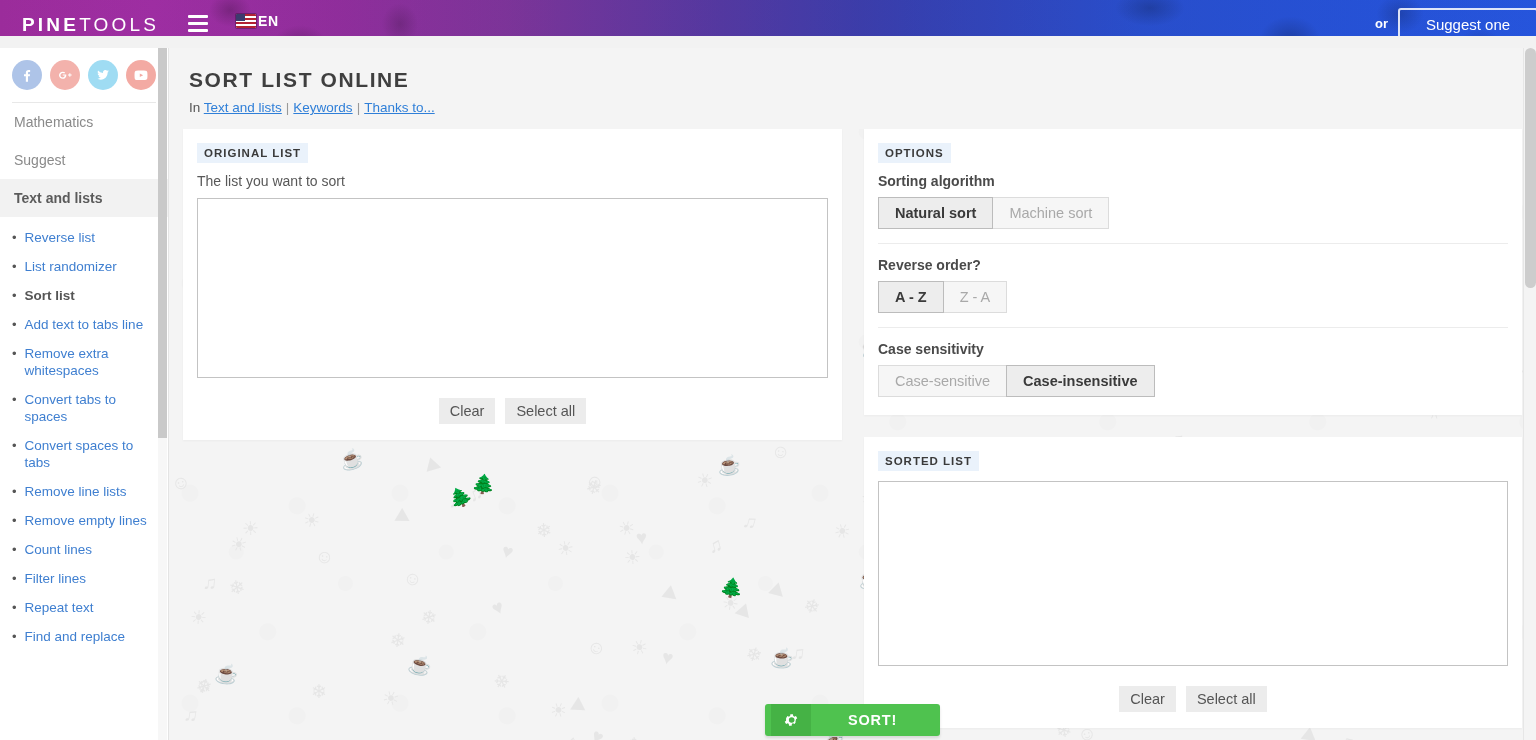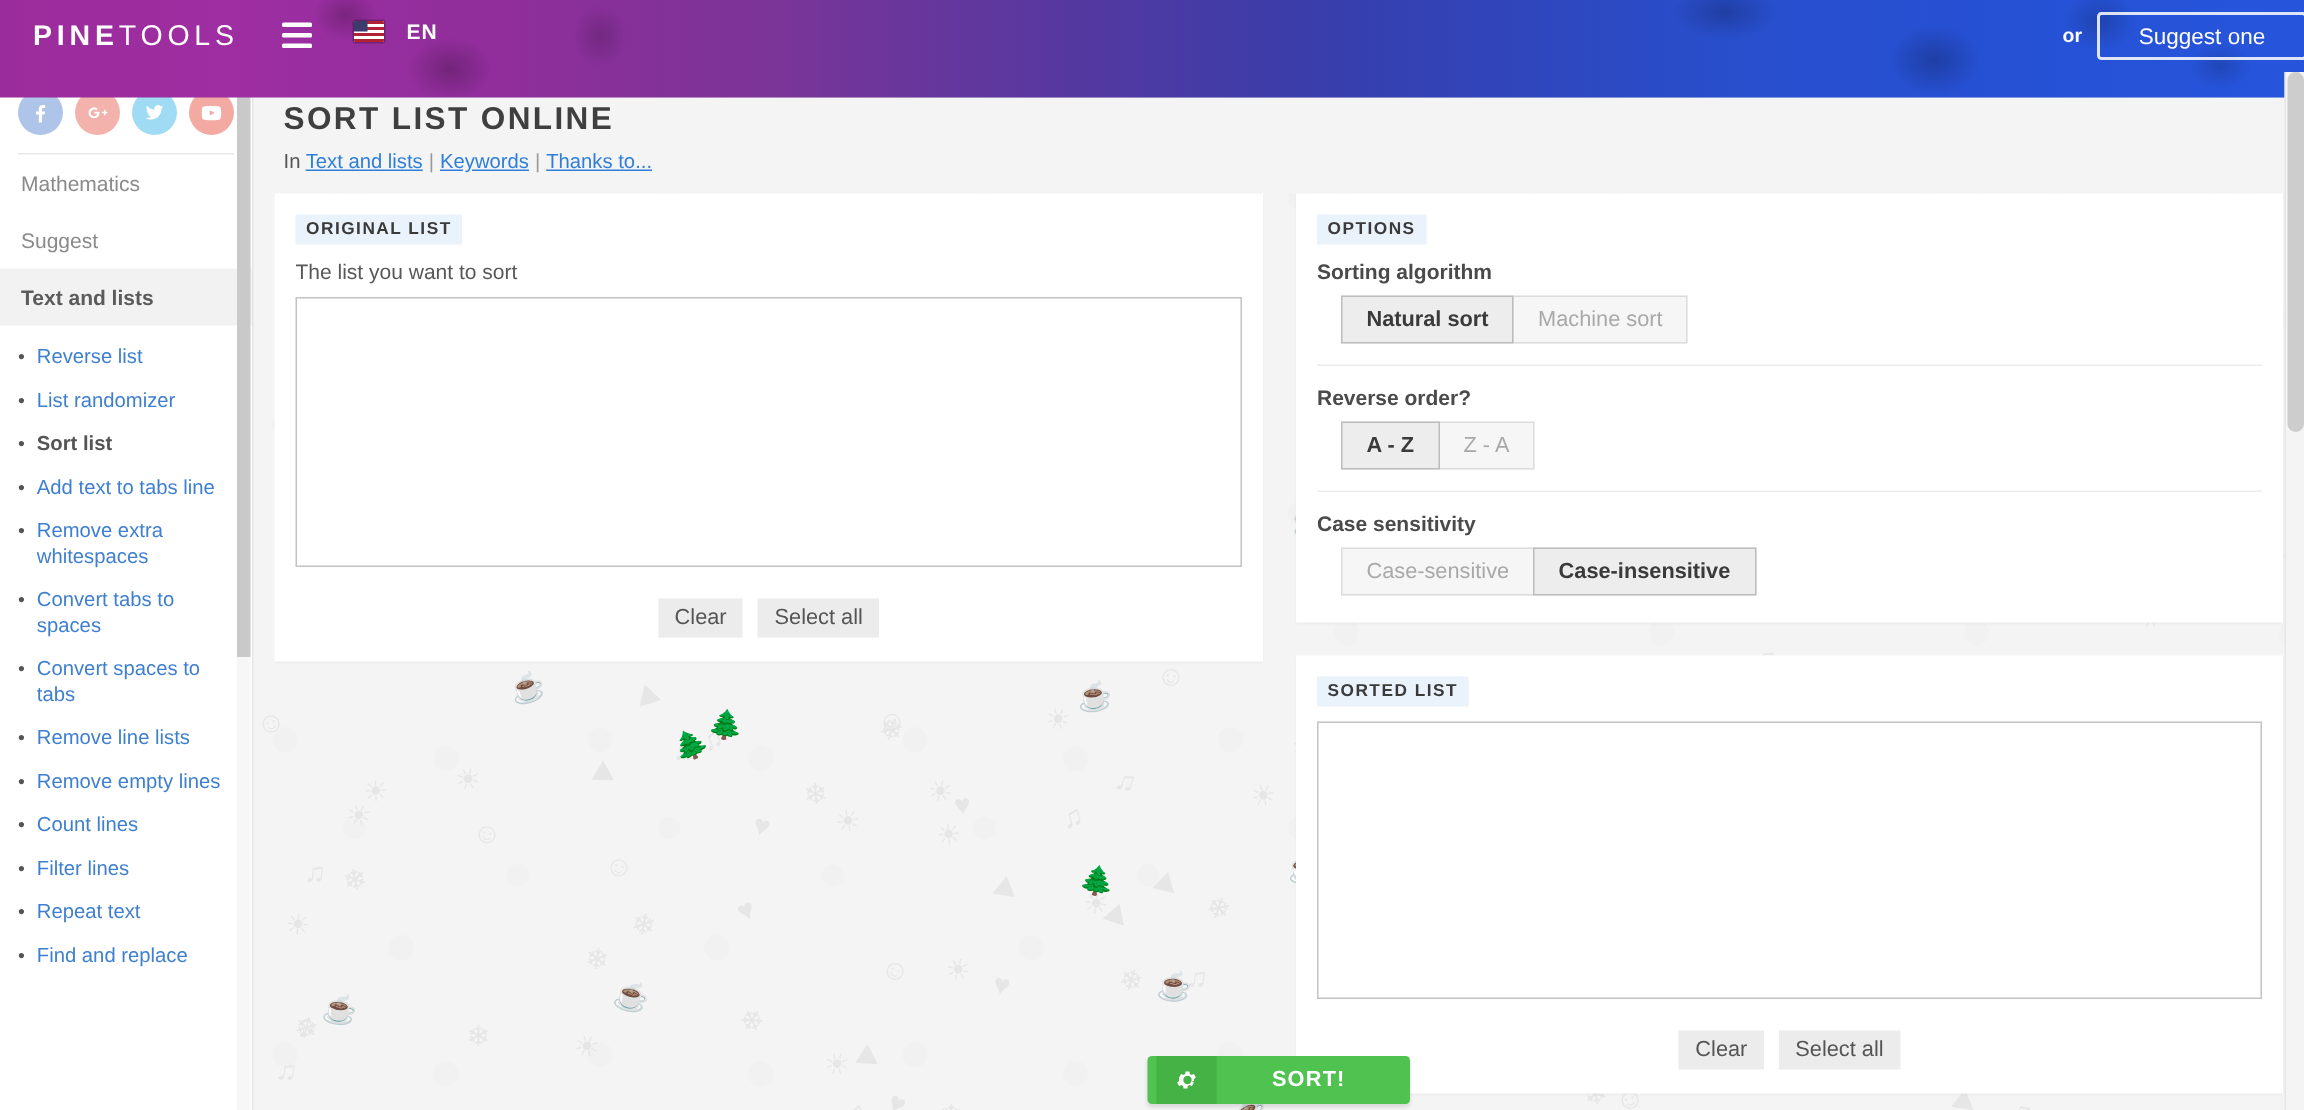--- a/index.html
+++ b/index.html
@@ -31,21 +31,21 @@
     position: absolute;
     color: #e6e6e6;
     font-size: 19px;
     line-height: 1;
     user-select: none;
   }
 
   
   .header {
     position: absolute; top: 0; left: 0;
-    width: 1536px; height: 65px;
+    width: 1536px; height: 36px;
     background:
       linear-gradient(90deg,
         rgba(156,39,145,0.0) 0%,
         rgba(120,30,130,0.20) 33%,
         rgba(40,40,140,0.30) 56%,
         rgba(30,60,190,0.25) 75%,
         rgba(20,60,200,0.18) 100%),
       linear-gradient(90deg, #9b2c9b 0%, #a02fa4 10%, #93309f 22%, #7b3a9e 34%,
         #5a3fa8 47%, #3b49bc 60%, #2c54d0 74%, #2957da 88%, #2a5ae0 100%);
     z-index: 40;
@@ -72,21 +72,21 @@
   .hamburger {
     position: absolute; left: 188px; top: 15px;
     width: 20px; height: 17px; cursor: pointer;
   }
   .hamburger span {
     display: block; height: 3px; background: #fff;
     margin-bottom: 4px; border-radius: 1px;
   }
   .lang {
     position: absolute; left: 236px; top: 13px;
-    display: flex; align-items: center; gap: 15px; cursor: pointer;
+    display: flex; align-items: center; gap: 2px; cursor: pointer;
   }
   .flag {
     width: 20px; height: 14px; position: relative;
     background: #fff; overflow: hidden; border-radius: 1px;
     box-shadow: 0 0 0 1px rgba(0,0,0,0.25);
   }
   .flag .stripes {
     position: absolute; inset: 0;
     background: repeating-linear-gradient(#b22234 0 2px, #fff 2px 4px);
   }
@@ -237,21 +237,21 @@
   .opt-label {
     font-size: 14px; font-weight: 700; color: #4a4a4a; margin-bottom: 8px;
   }
   .seg { display: flex; margin-bottom: 14px; }
   .seg button {
     background: #f6f6f6; border: 1px solid #dcdcdc;
     font-size: 14.5px; padding: 7px 16px; cursor: pointer;
     color: #a9a9a9; font-family: "Liberation Sans", sans-serif;
     margin-left: -1px;
   }
-  .seg button:first-child { margin-left: 16px; }
+  .seg button:first-child { margin-left: 0; }
   .seg button.on {
     background: #ededed; color: #3a3a3a; font-weight: 700;
     border-color: #bcbcbc; position: relative; z-index: 2;
   }
   .opt-hr { height: 1px; background: #ececec; margin: 0 0 13px 0; }
 
   .sort-btn-wrap {
     position: absolute; left: 0; top: 656px; width: 1367px;
     display: flex; justify-content: center;
   }

